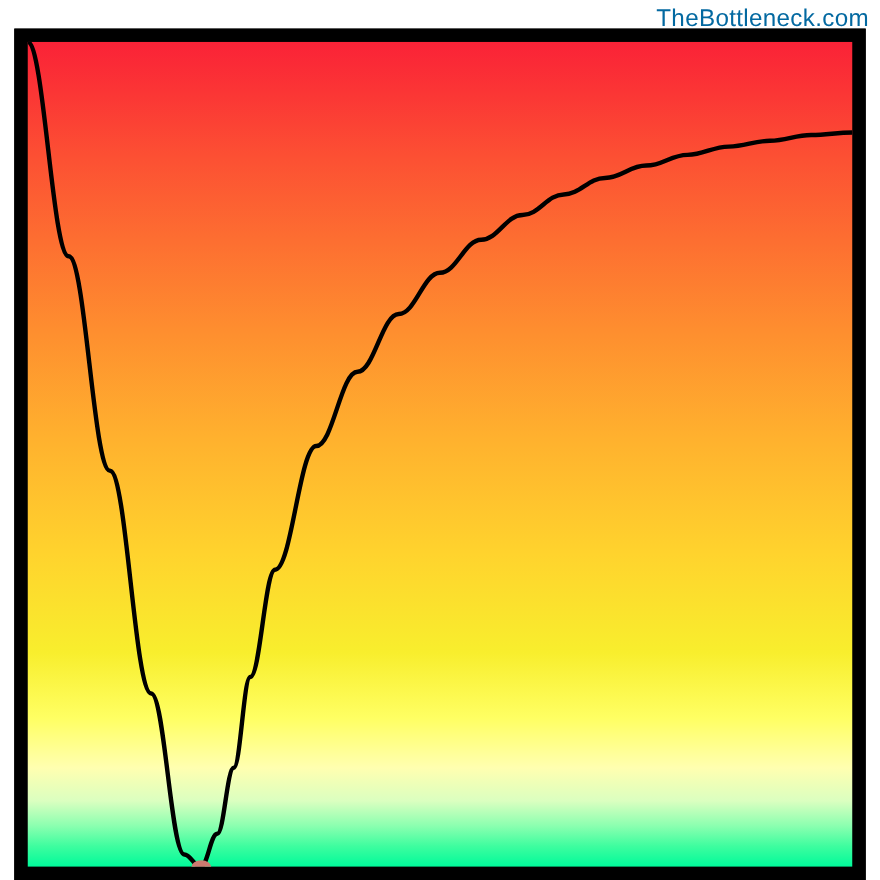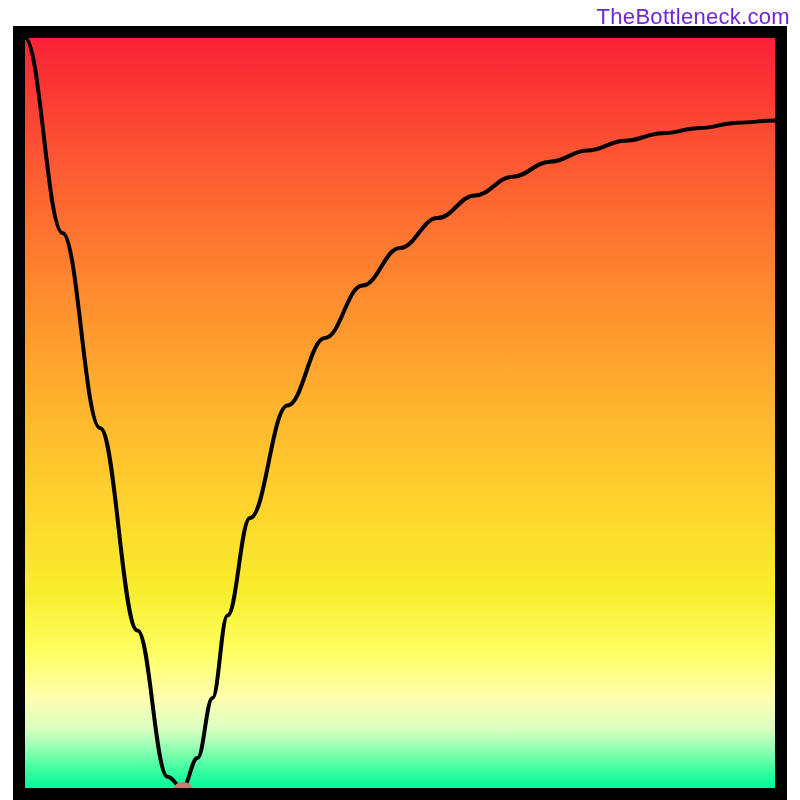--- a/index.html
+++ b/index.html
@@ -15,21 +15,21 @@
     position: relative;
     width: 800px;
     height: 800px;
   }
   .watermark {
     position: absolute;
     top: 4px;
     right: 10px;
     font-size: 22px;
     font-weight: 300;
-    color: #6d28d9;
+    color: #0369a1;
     letter-spacing: 0.3px;
     z-index: 10;
   }
   .plot-frame {
     position: absolute;
     left: 13px;
     top: 26px;
     width: 774px;
     height: 774px;
     border: 12px solid #000;

